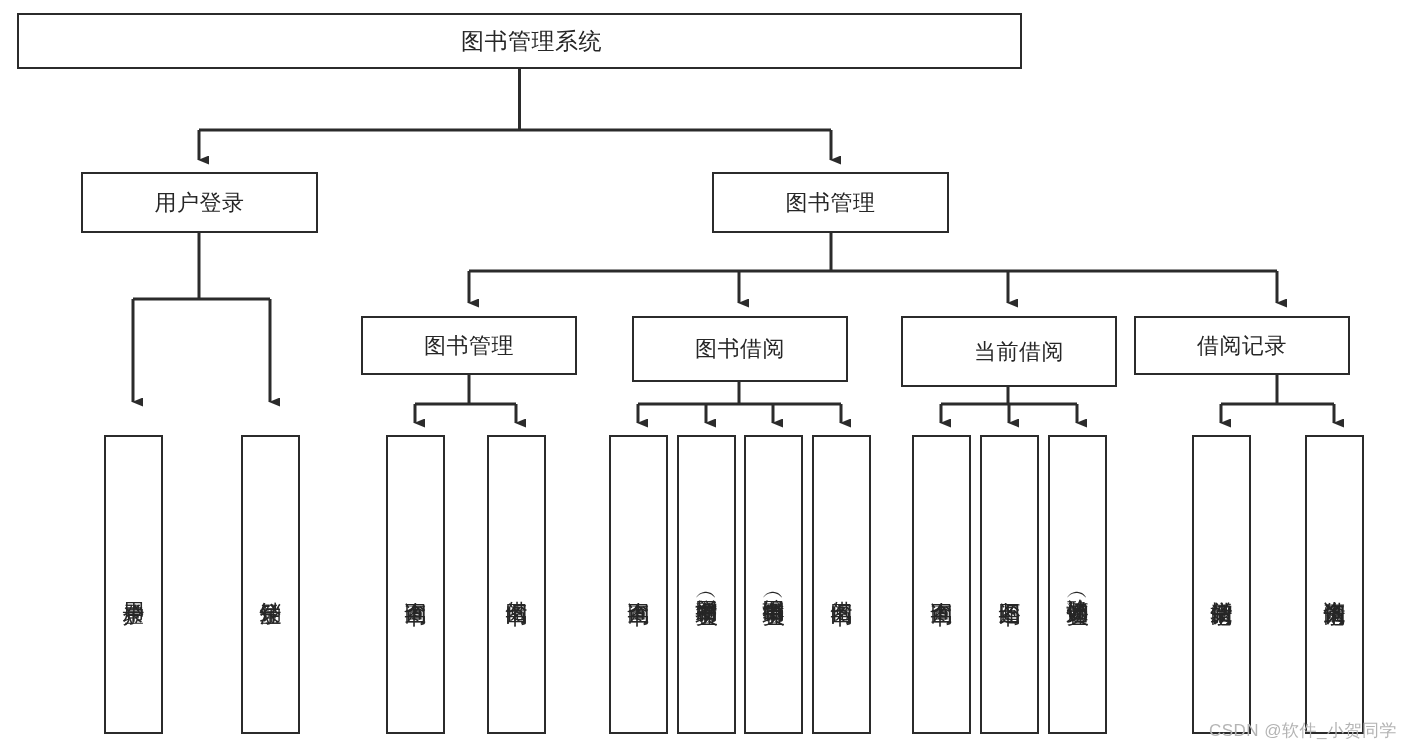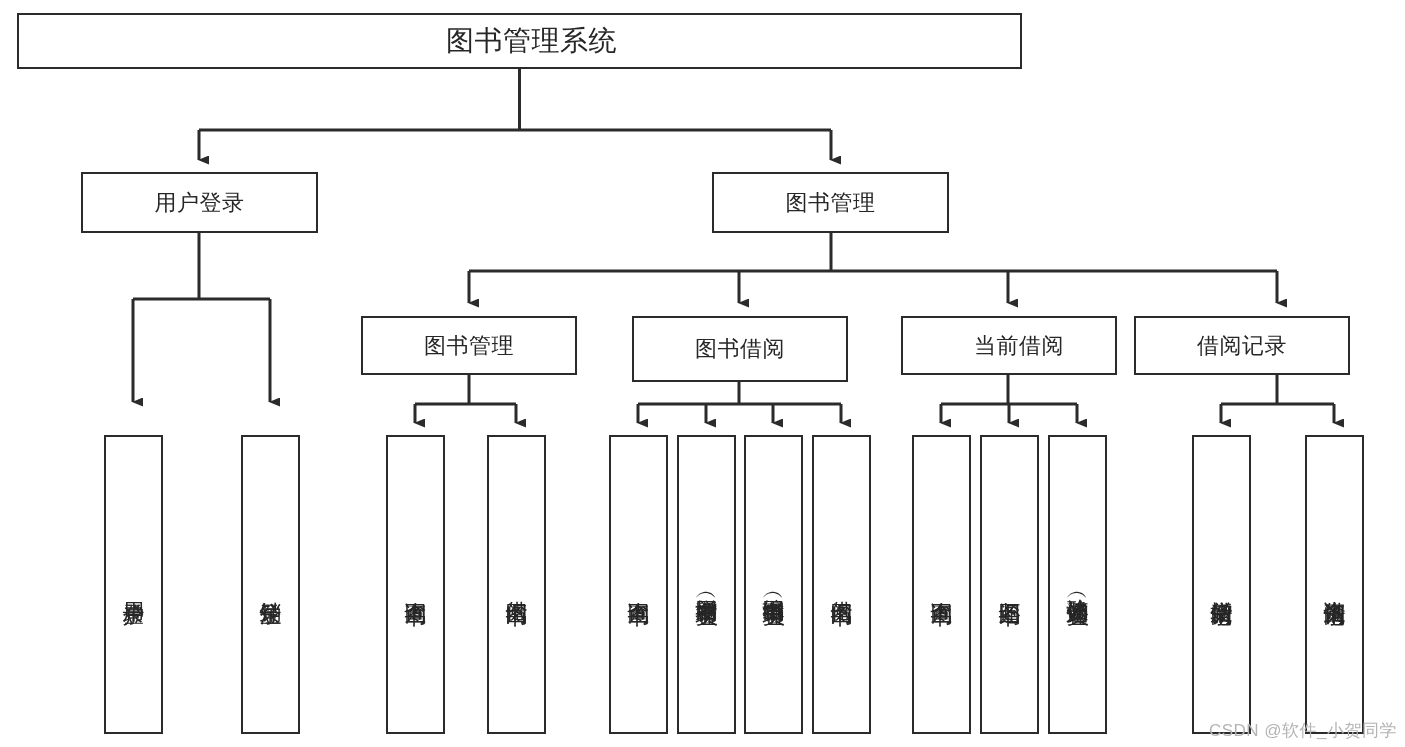--- a/index.html
+++ b/index.html
@@ -30,21 +30,21 @@
     position: absolute;
     box-sizing: border-box;
     background: #ffffff;
     border: 2px solid #2b2b2b;
     display: flex;
     align-items: center;
     justify-content: center;
     color: #262626;
   }
   .node.root-node {
-    font-size: 28px;
+    font-size: 23px;
     letter-spacing: 0.5px;
     padding-left: 24px;
   }
   .node.branch-node {
     font-size: 22px;
     letter-spacing: 0.5px;
   }
   .node.leaf-node {
     font-size: 22px;
     align-items: center;
@@ -141,21 +141,21 @@
   <div class="node branch-node" style="left:712px; top:172px; width:237px; height:61px;justify-content:center;">
     <span class="node-label">图书管理</span>
   </div>
 
   <div class="node branch-node" style="left:361px; top:316px; width:216px; height:59px;">
     <span class="node-label">图书管理</span>
   </div>
   <div class="node branch-node" style="left:632px; top:316px; width:216px; height:66px;">
     <span class="node-label">图书借阅</span>
   </div>
-  <div class="node branch-node" style="left:901px; top:316px; width:216px; height:59px;padding-left:20px;">
+  <div class="node branch-node" style="left:901px; top:316px; width:216px; height:71px;padding-left:20px;">
     <span class="node-label">当前借阅</span>
   </div>
   <div class="node branch-node" style="left:1134px; top:316px; width:216px; height:59px;">
     <span class="node-label">借阅记录</span>
   </div>
 
   <div class="node leaf-node" style="left:104px; top:435px; width:59px; height:299px;">
     <span class="leaf-label">用户登录</span>
   </div>
   <div class="node leaf-node" style="left:241px; top:435px; width:59px; height:299px;">

